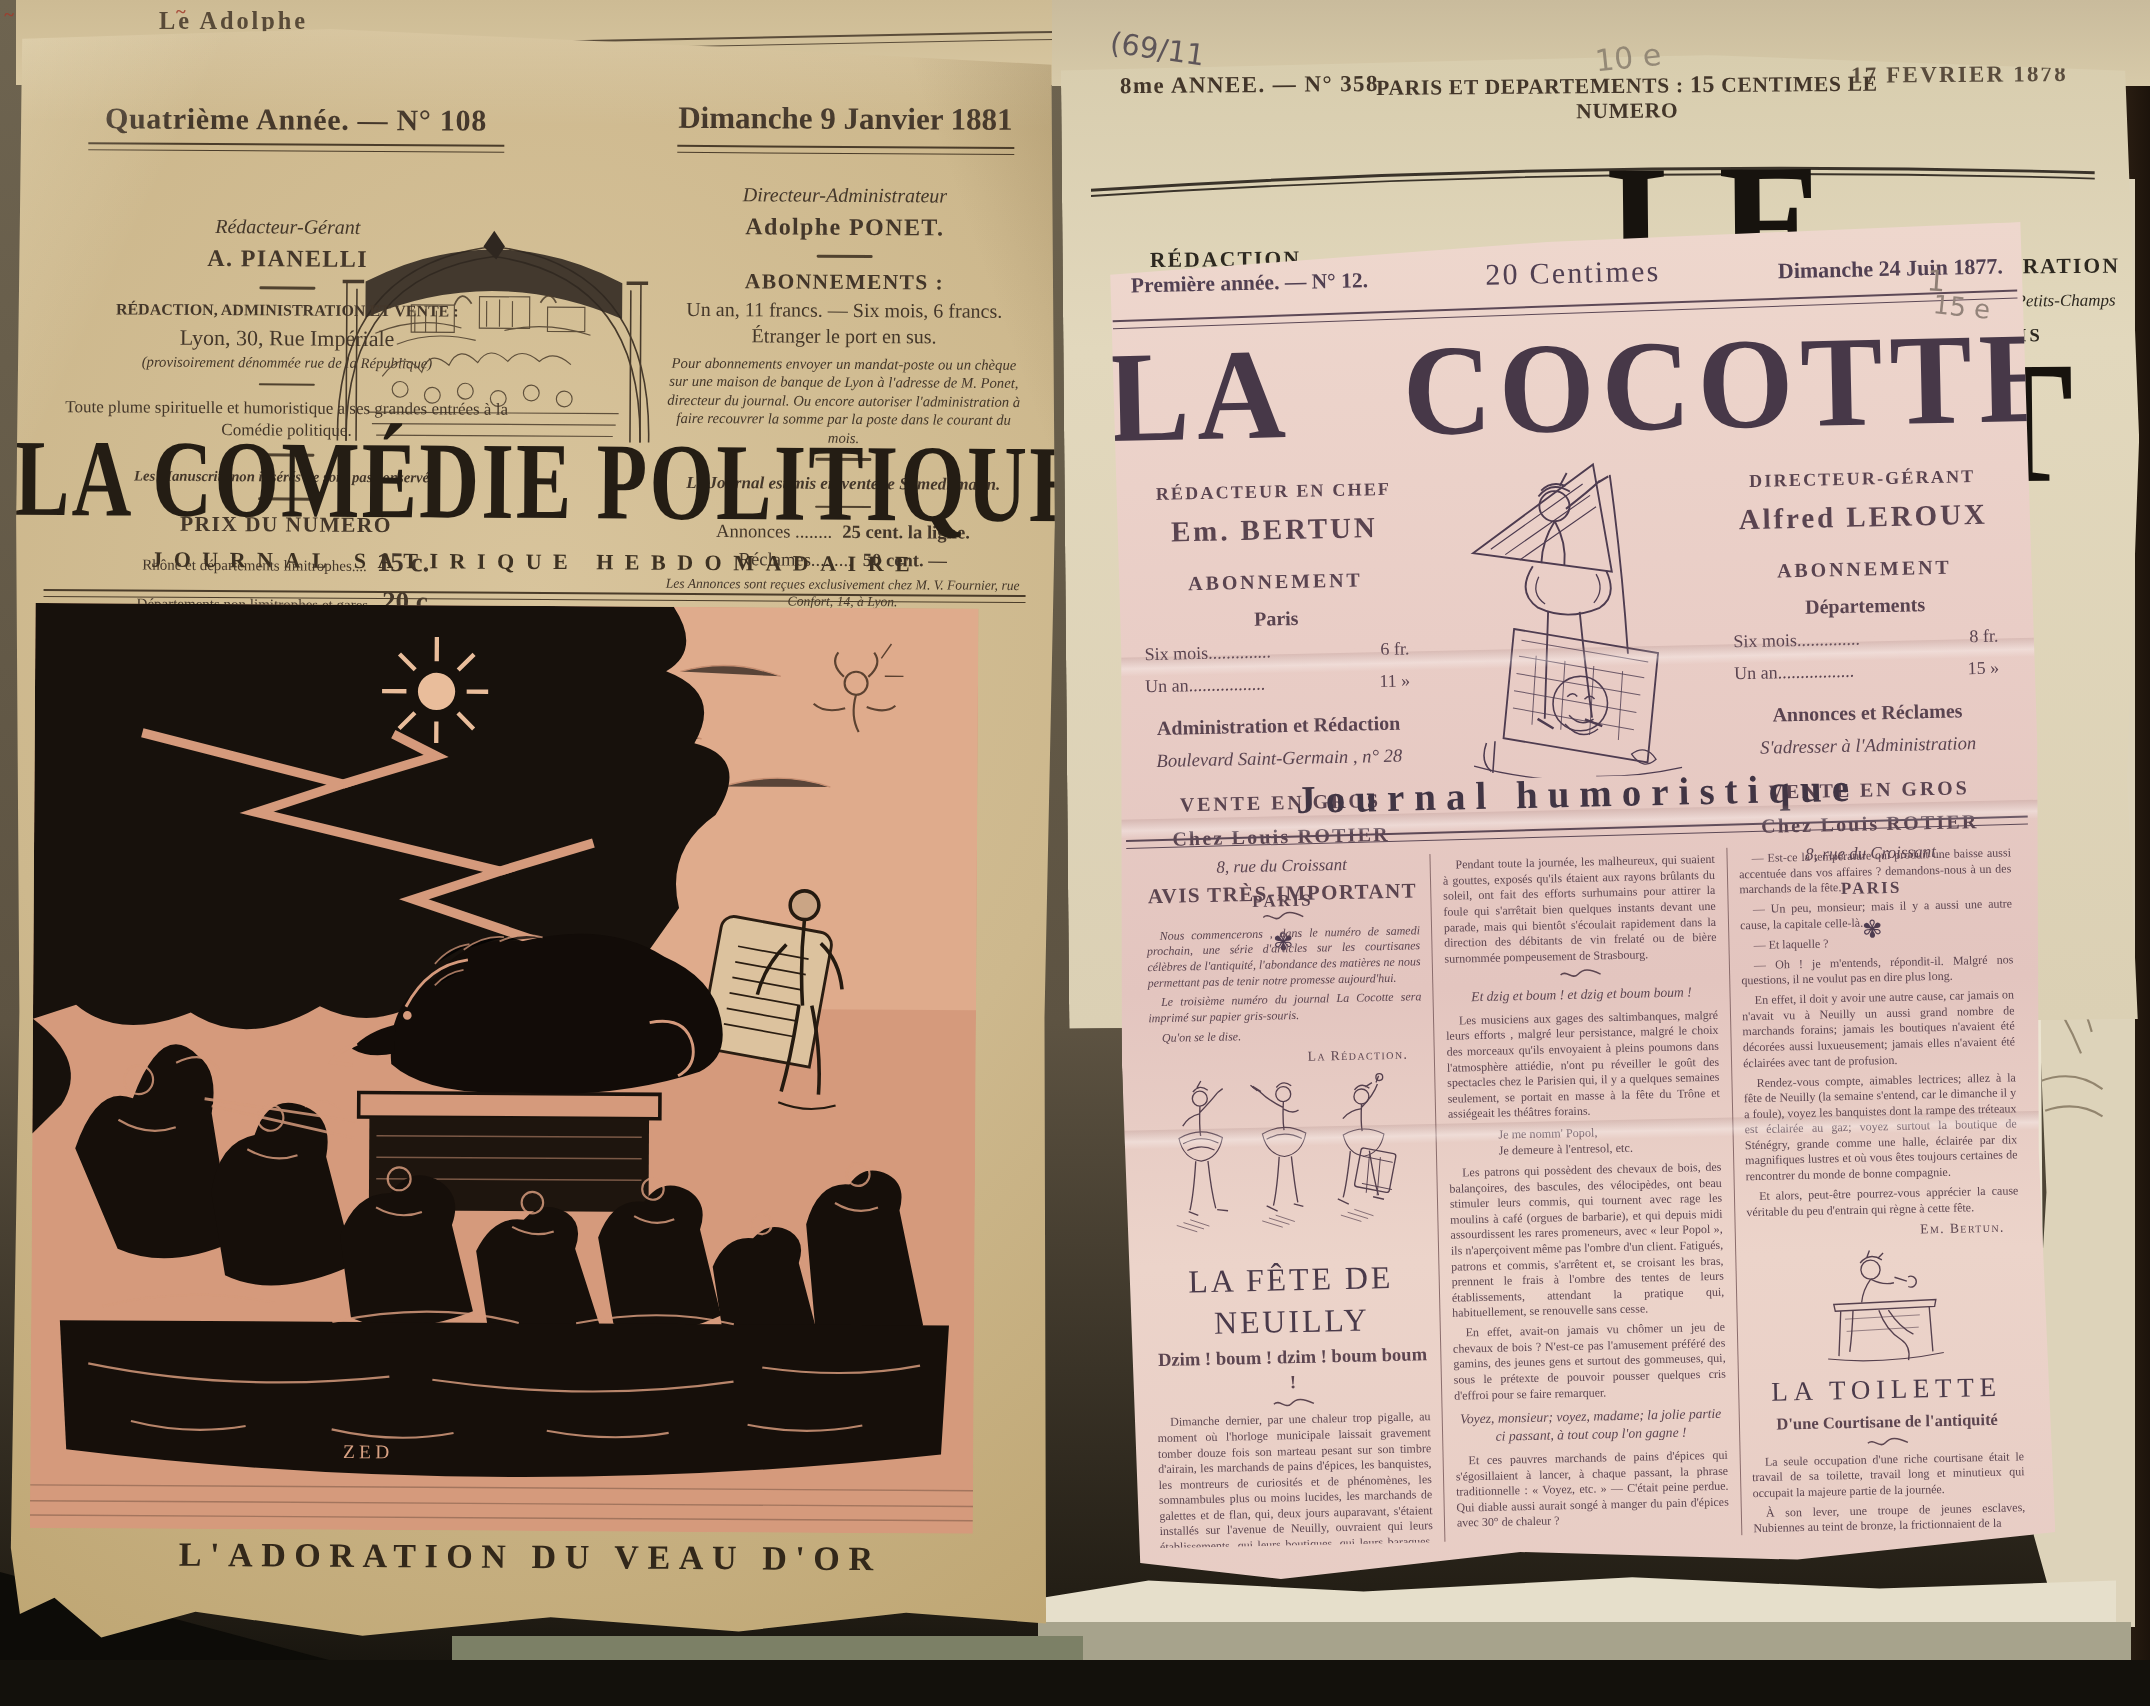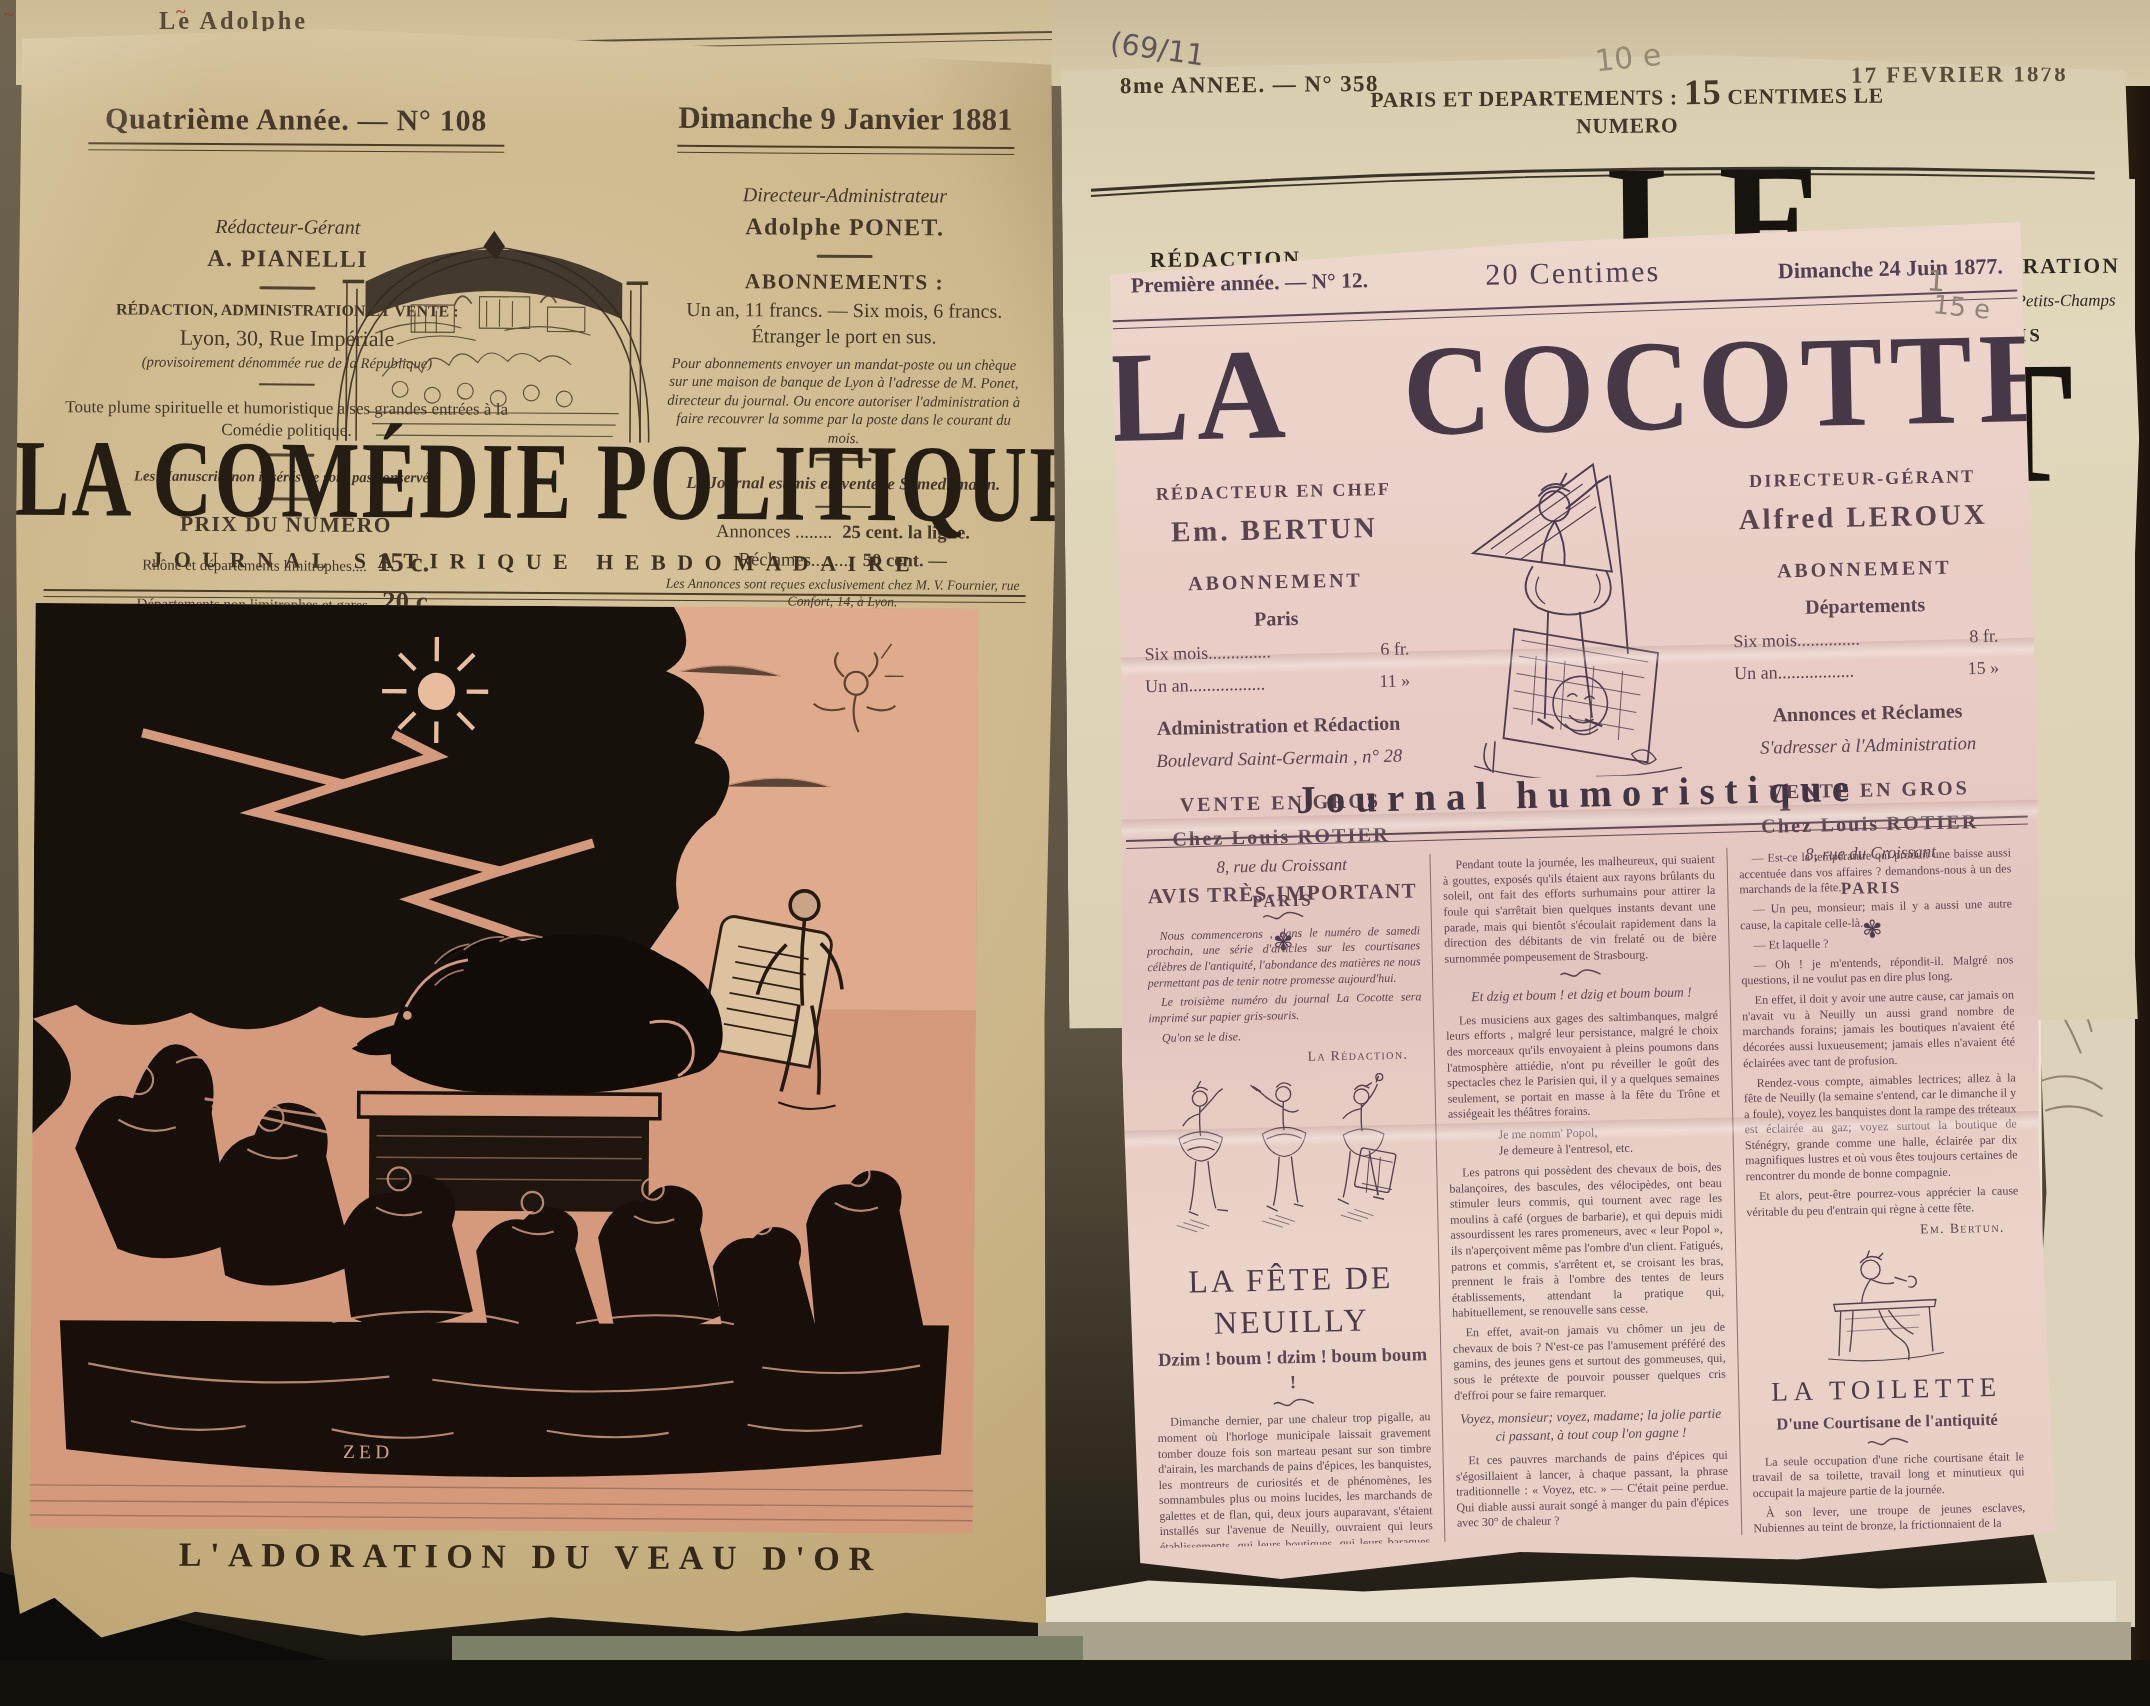--- a/index.html
+++ b/index.html
@@ -37,21 +37,21 @@
   #bottomdark{left:0;top:1660px;width:2151px;height:46px;background:#13110c;}
   #blcorner{left:0;top:1520px;width:473px;height:186px;background:#0d0c08;
             clip-path:polygon(0 28%,100% 96%,100% 100%,0 100%);}
 
   
   #grelot{left:1065px;top:56px;width:1075px;height:968px;transform:rotate(-.5deg);
           background:linear-gradient(180deg,#d8cdae 0%,#e2d8bd 30%,#dbd0b4 100%);
           clip-path:polygon(0 1%,60% 0,99% 2%,100% 40%,98.6% 75%,99.4% 100%,0 100%);}
   #grelot .issue{position:absolute;left:59px;top:13px;font-size:23px;font-weight:bold;letter-spacing:1.4px;}
   #grelot .pricel{position:absolute;left:308px;top:16px;width:516px;text-align:center;font-size:21.5px;font-weight:bold;letter-spacing:0.7px;}
-  #grelot .pricel b{font-size:36px;}
+  #grelot .pricel b{font-size:24px;}
   #grelot .gdate{position:absolute;right:68px;top:8.6px;font-size:23px;font-weight:bold;letter-spacing:2.2px;opacity:.85;}
   #grelot .grule{position:absolute;left:29px;top:108px;width:1004px;height:29px;}
   #gtitle{position:absolute;left:298px;top:86px;width:717px;text-align:center;
           font-size:161px;font-weight:900;letter-spacing:4.3px;color:#17130e;
           transform:scaleY(1.08);font-family:"Liberation Serif",serif;}
   #grelot .office{position:absolute;width:258px;text-align:center;color:#2d2820;}
   #grelot .office .lab{font-size:21.5px;font-weight:bold;letter-spacing:2.2px;}
   #grelot .office .addr{font-size:17px;font-style:italic;margin-top:11.5px;}
   #grelot .office .city{font-size:18.6px;font-weight:bold;letter-spacing:2.9px;margin-top:13px;}
   #gred{left:34px;top:188px;}

